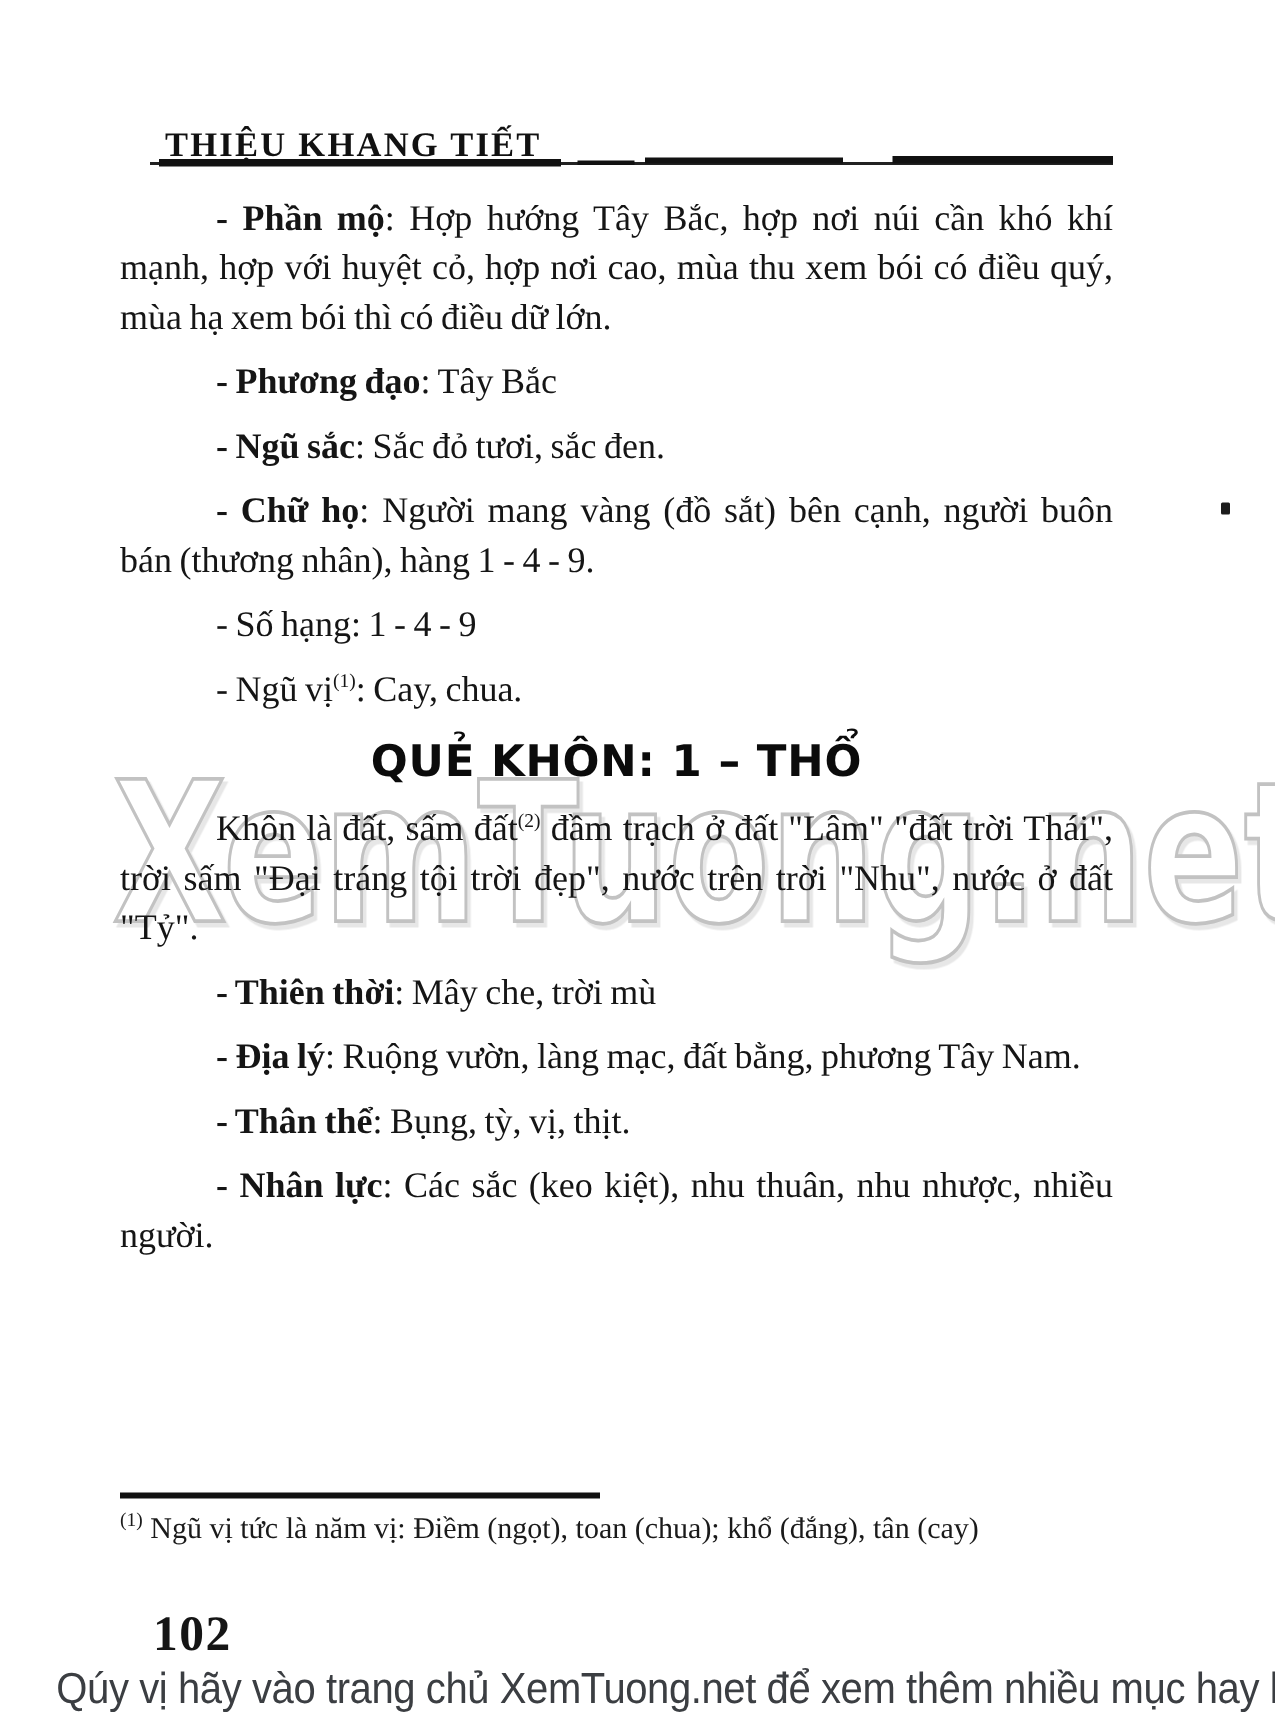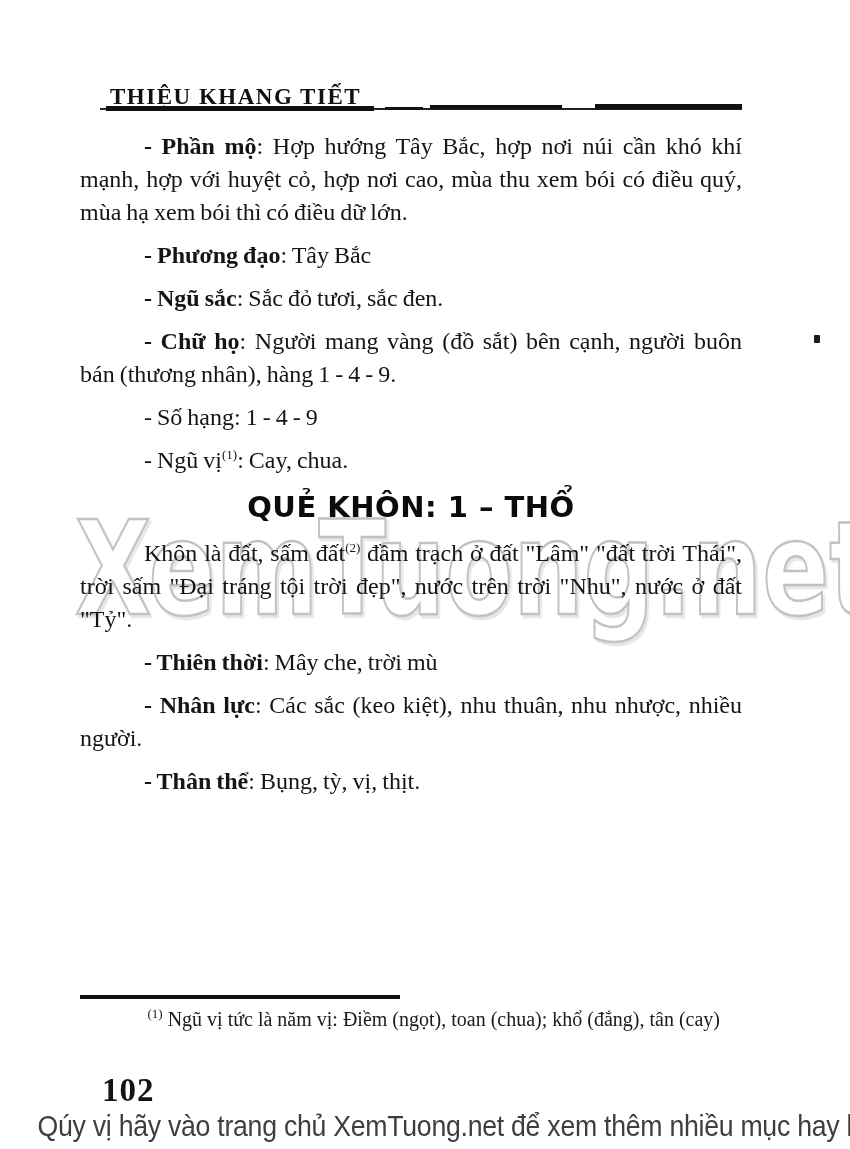--- a/index.html
+++ b/index.html
@@ -104,21 +104,21 @@
   .footnotes {
     position: absolute;
     left: 80px;
     top: 1006px;
     width: 640px;
     z-index: 1;
     font-size: 20px;
     line-height: 27px;
     color: #1a1a1a;
   }
-  .footnote { margin: 0; text-align: right; }
+  .footnote { margin: 0; }
 
   
   .page-number {
     position: absolute;
     left: 102px;
     top: 1072px;
     font-size: 33px;
     font-weight: bold;
     letter-spacing: 1px;
     z-index: 1;
@@ -182,25 +182,26 @@
 
 
     <p class="para"><span>- Ngũ vị</span><sup>(1)</sup><span>: Cay, chua.</span></p>
 
     <h2 class="section-heading">QUẺ KHÔN: 1 – THỔ</h2>
 
     <p class="para"><span>Khôn là đất, sấm đất</span><sup>(2)</sup><span> đầm trạch ở đất "Lâm" "đất trời Thái", trời sấm "Đại tráng tội trời đẹp", nước trên trời "Nhu", nước ở đất "Tỷ".</span></p>
 
     <p class="para"><b>- Thiên thời</b><span>: Mây che, trời mù</span></p>
 
-
+    <p class="para"><b>- Địa lý</b><span>: Ruộng vườn, làng mạc, đất bằng, phương Tây Nam.</span></p>
+
+
+    <p class="para"><b>- Thân thể</b><span>: Bụng, tỳ, vị, thịt.</span></p>
 
     <p class="para"><b>- Nhân lực</b><span>: Các sắc (keo kiệt), nhu thuân, nhu nhược, nhiều người.</span></p>
-
-    <p class="para"><b>- Thân thể</b><span>: Bụng, tỳ, vị, thịt.</span></p>
   </div>
 
   <div class="footnote-rule"></div>
 
   <div class="footnotes">
     <p class="footnote"><sup>(1)</sup><span> Ngũ vị tức là năm vị: Điềm (ngọt), toan (chua); khổ (đắng), tân (cay)</span></p>
   </div>
 
   <div class="page-number">102</div>
 

